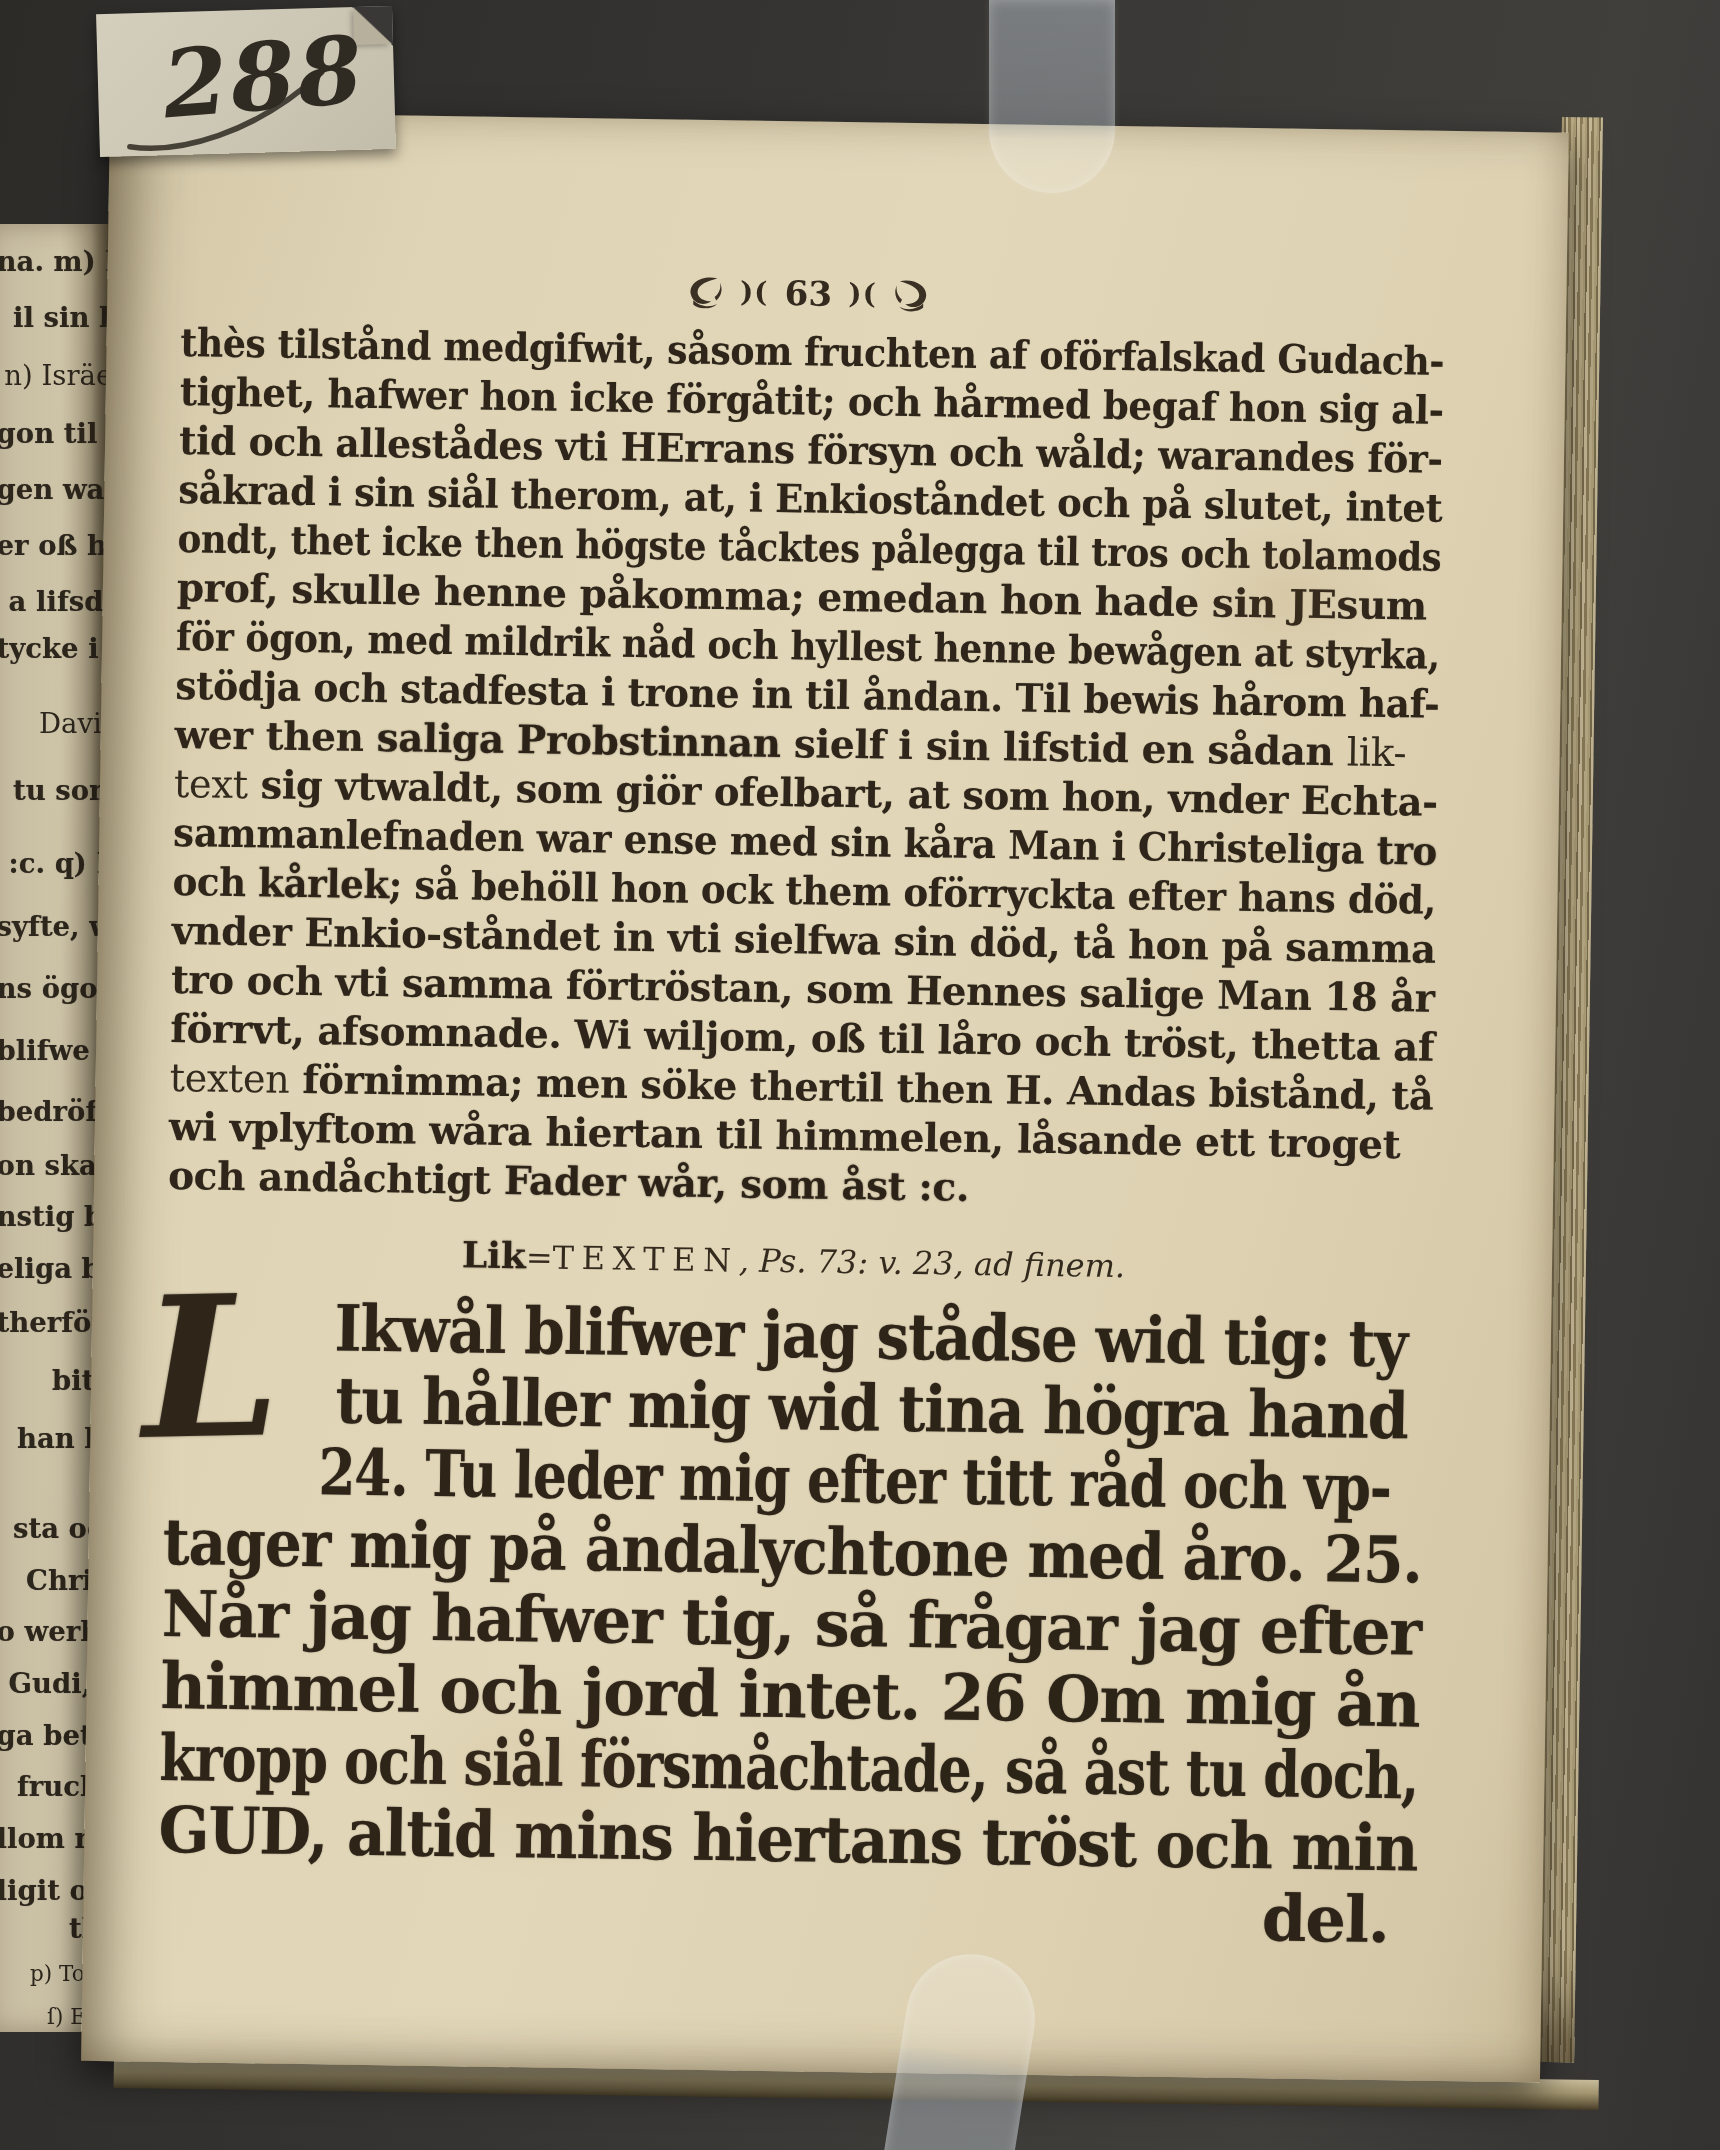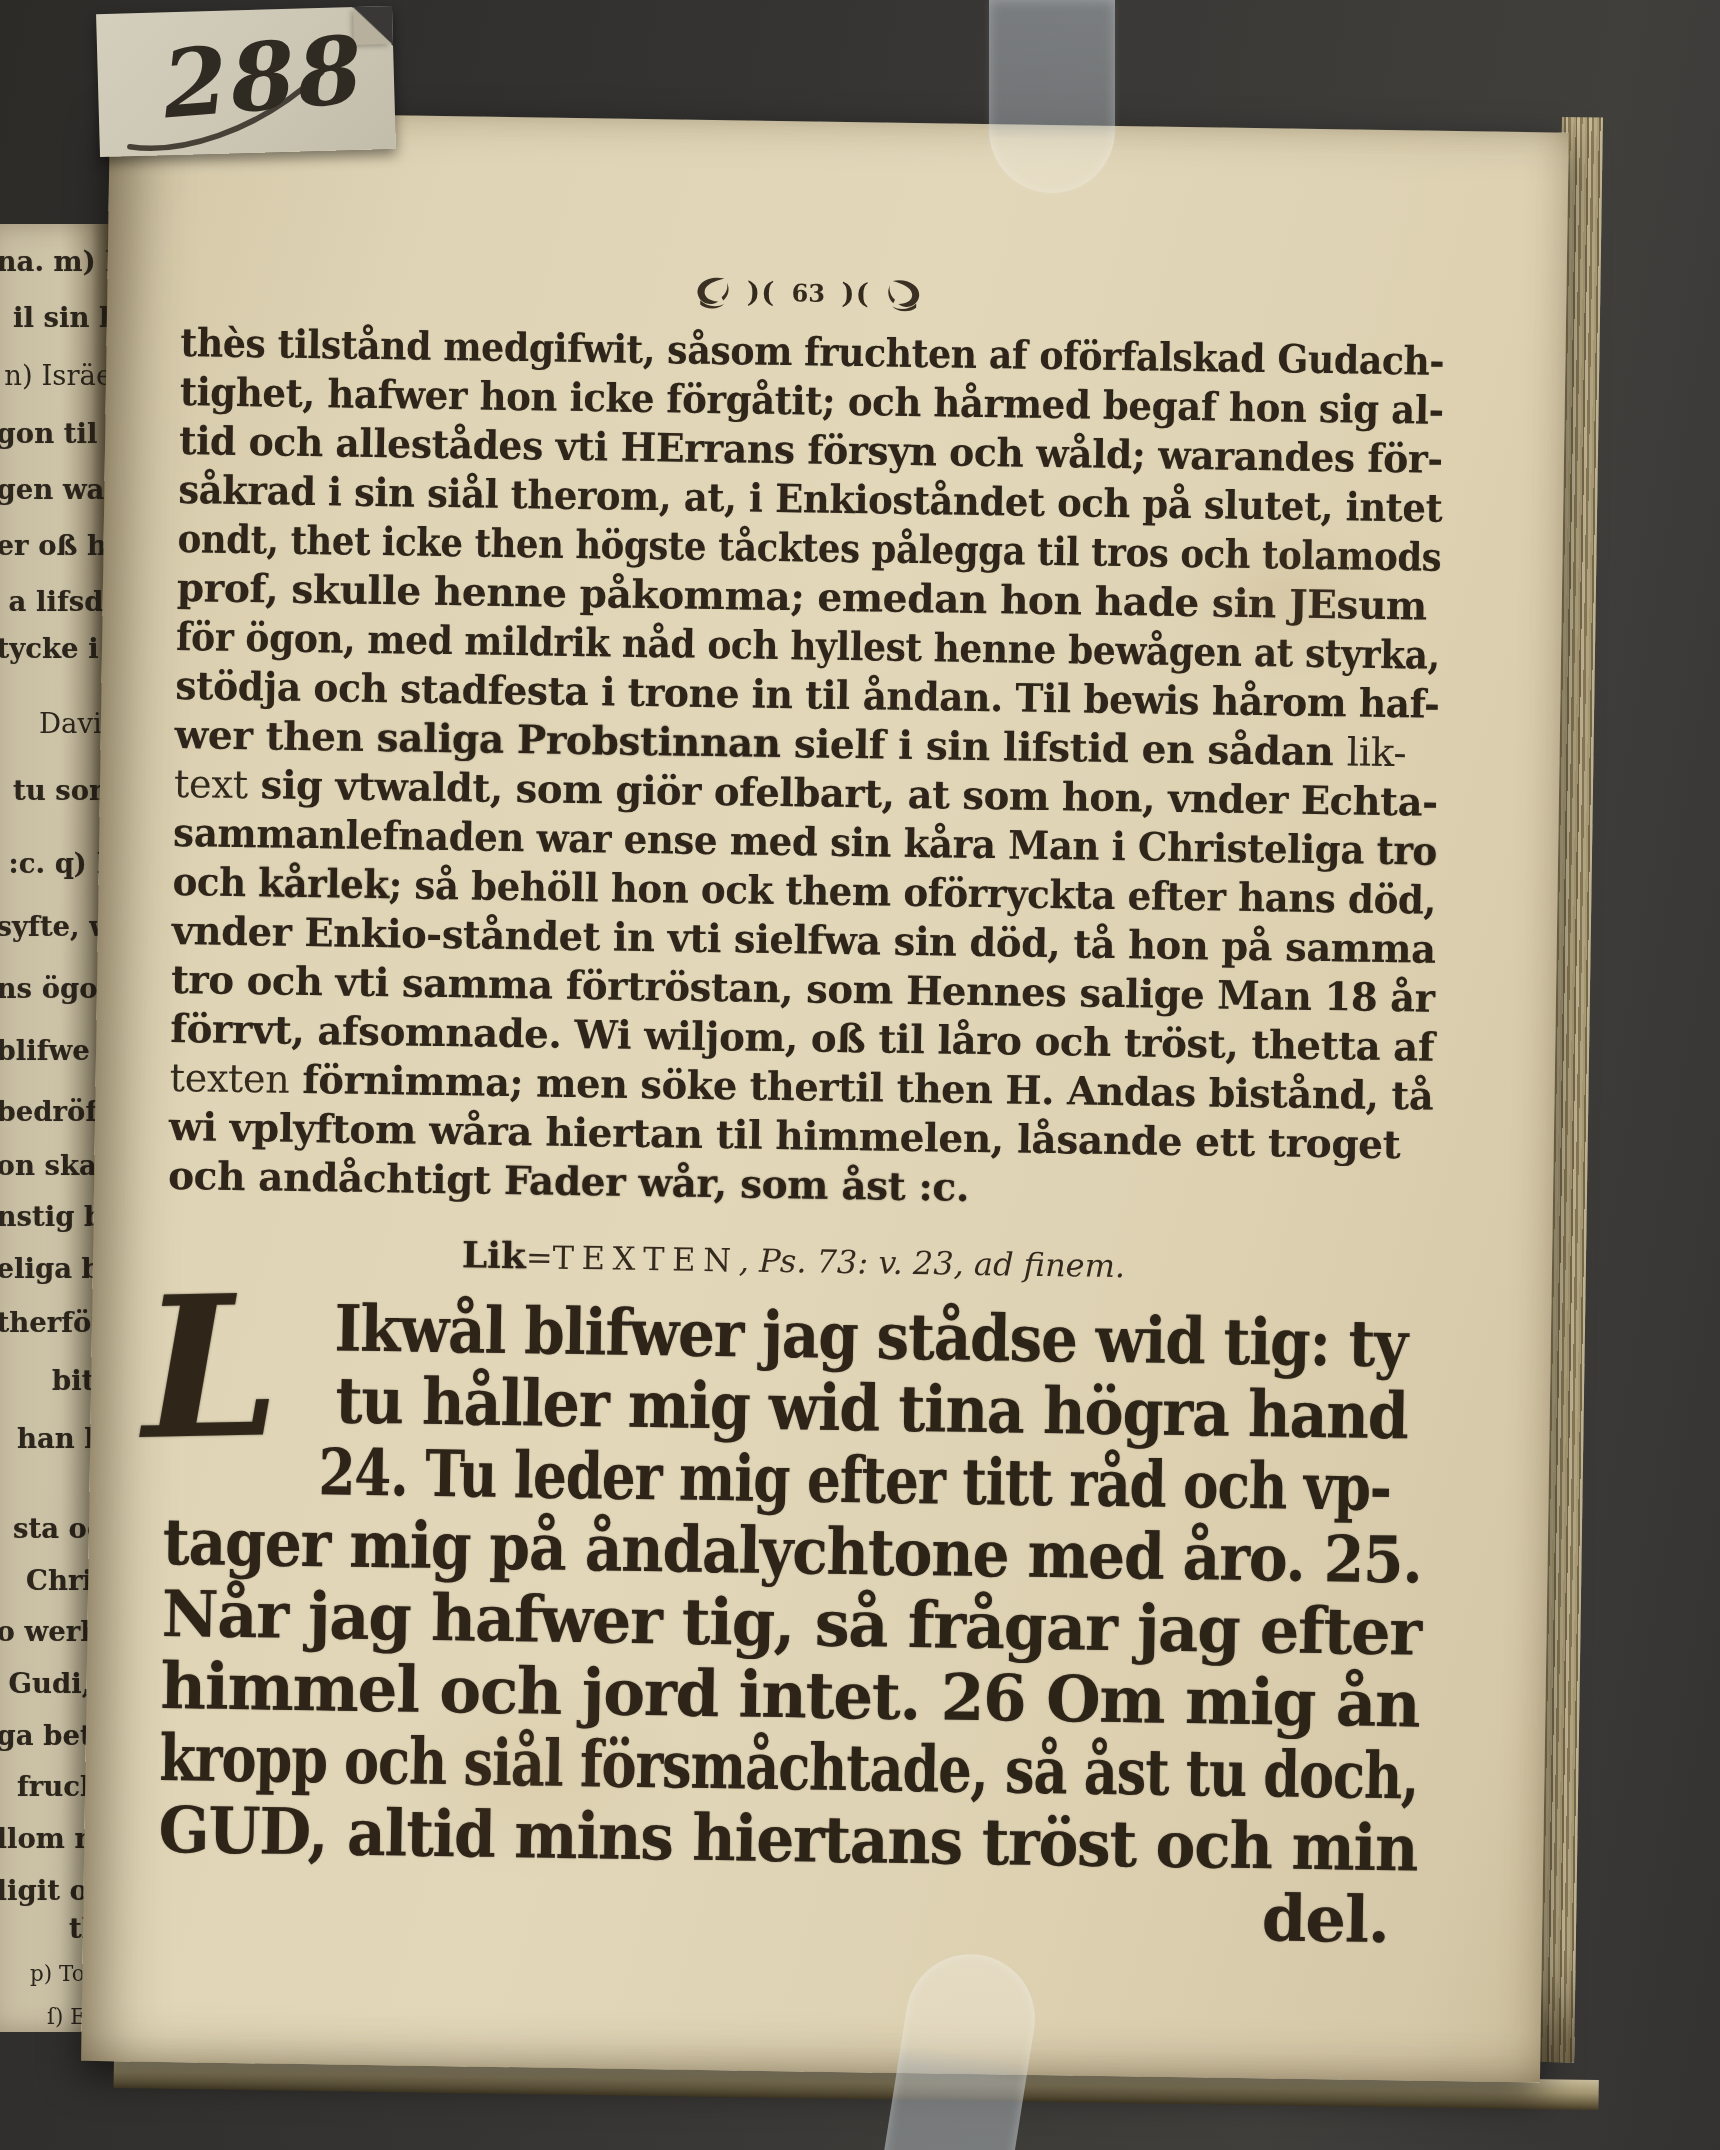--- a/index.html
+++ b/index.html
@@ -45,21 +45,21 @@
     box-shadow:inset 0 0 13px rgba(255,255,255,.28), 0 0 7.7px rgba(255,255,255,.10);}
   .strap-bottom{position:absolute;left:916px;top:1955px;width:129px;height:275px;
     transform:rotate(9deg);transform-origin:top center;border-radius:65px 65px 0 0;
     background:linear-gradient(180deg,rgba(246,243,236,.28) 0%,rgba(240,238,230,.24) 36%,rgba(192,199,205,.46) 44%,rgba(192,199,205,.46) 100%);
     box-shadow:inset 0 0 11.2px rgba(255,255,255,.30);}
   
   .ink{color:rgba(40,31,20,.94);}
   .header-line{position:absolute;left:75px;top:150px;width:1252px;height:43px;
     display:flex;align-items:center;justify-content:center;gap:16.4px;}
   .header-line .paren{font-size:28px;font-weight:700;letter-spacing:0.9px;}
-  .header-line .pnum{font-size:24px;font-weight:700;}
+  .header-line .pnum{font-size:34px;font-weight:700;}
   .leaf svg{display:block;}
   .leaf.flip{transform:scaleX(-1);}
   .body-block{position:absolute;left:74px;top:207px;width:1253px;}
   .bline{height:49px;font-size:39px;line-height:46px;white-space:nowrap;font-weight:700;
     letter-spacing:-0.4px;text-shadow:0 0 0.9px rgba(40,31,20,.40);transform-origin:left center;}
   .seg-frb{text-shadow:0 0 1.7px rgba(40,31,20,.65);}
   .seg-ro{font-weight:400;text-shadow:none;}
   .seg-it{font-weight:400;font-style:italic;text-shadow:none;}
   .seg-sc{font-weight:400;letter-spacing:.24em;text-shadow:none;}
   .liktext{position:absolute;left:74px;top:1117px;width:1253px;text-align:center;

